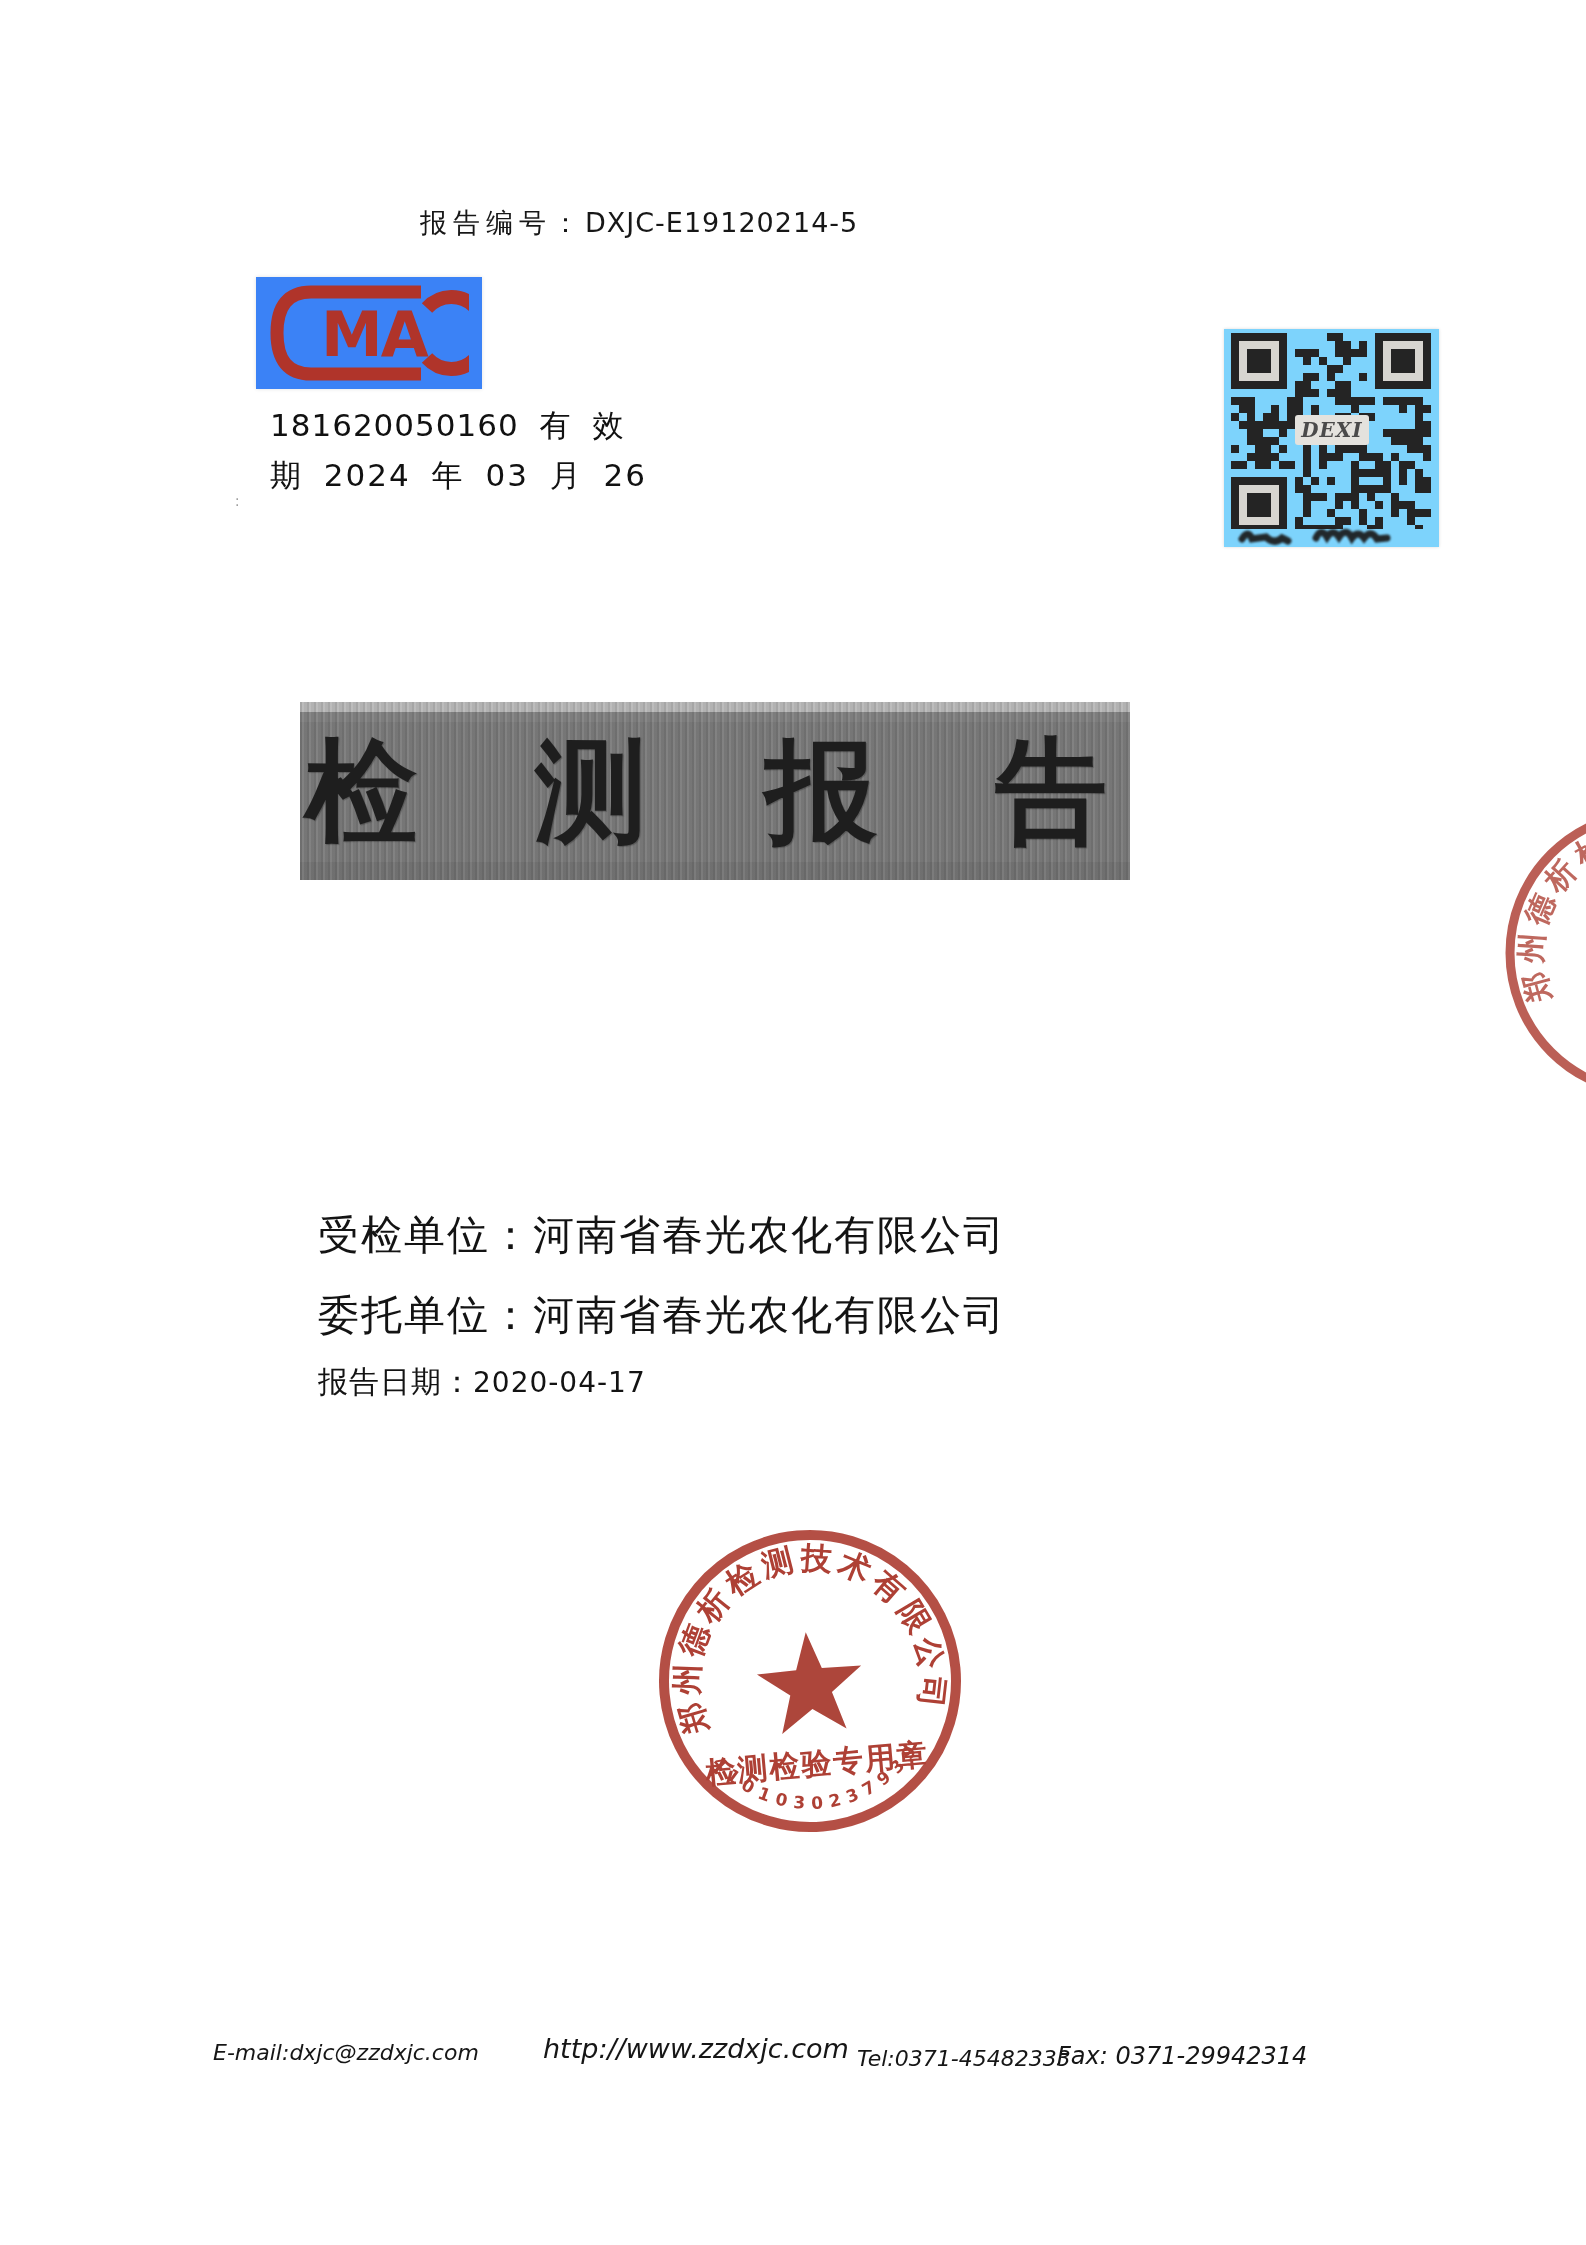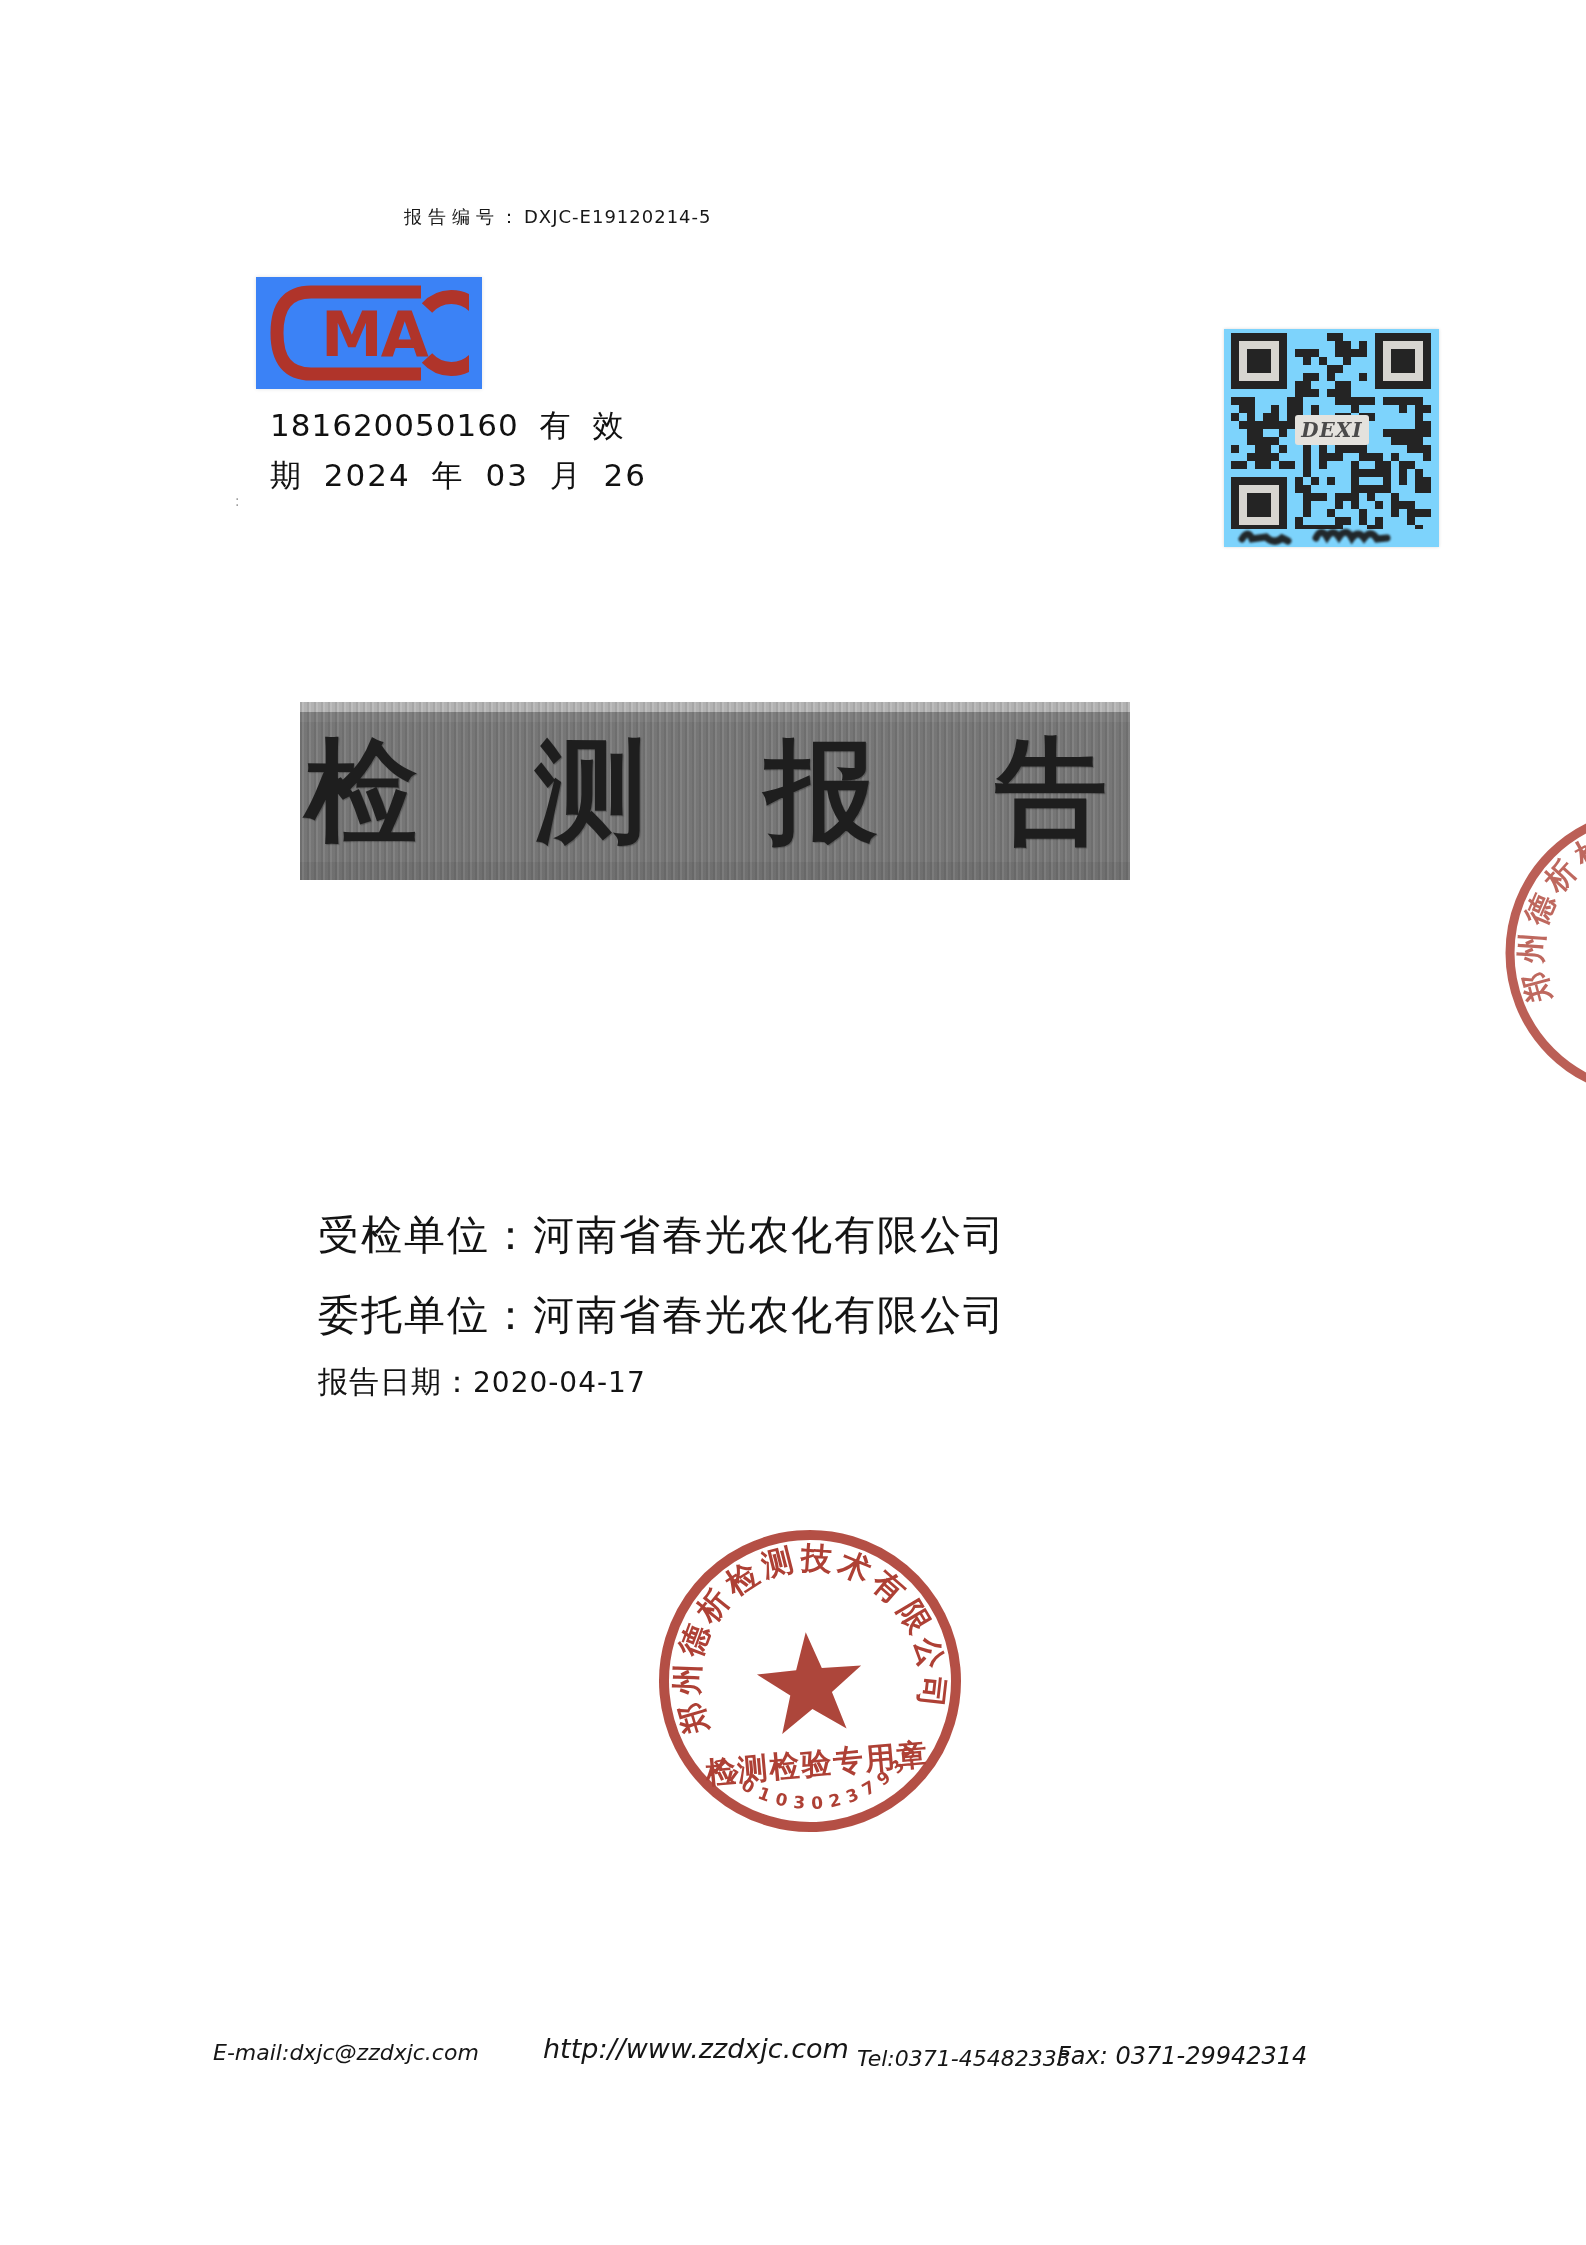--- a/index.html
+++ b/index.html
@@ -8,22 +8,22 @@
     width:1586px;height:2245px;
     background:#ffffff;
     overflow:hidden;
     font-family:"DejaVu Sans","Liberation Sans",sans-serif;
     color:#1c1c1c;
   }
   .abs{position:absolute;}
 
   
   .report-no{
-    left:404px;top:205px;
-    font-size:18px;letter-spacing:1px;color:#171717;
+    left:420px;top:205px;
+    font-size:27px;letter-spacing:1px;color:#171717;
   }
   .report-no .label{letter-spacing:6px;}
 
   
   .cma-patch{
     left:256px;top:277px;width:226px;height:112px;
     background:#3b82f6;
     box-shadow:0 0 4px rgba(0,0,0,.12);
     display:flex;align-items:center;justify-content:center;
   }

